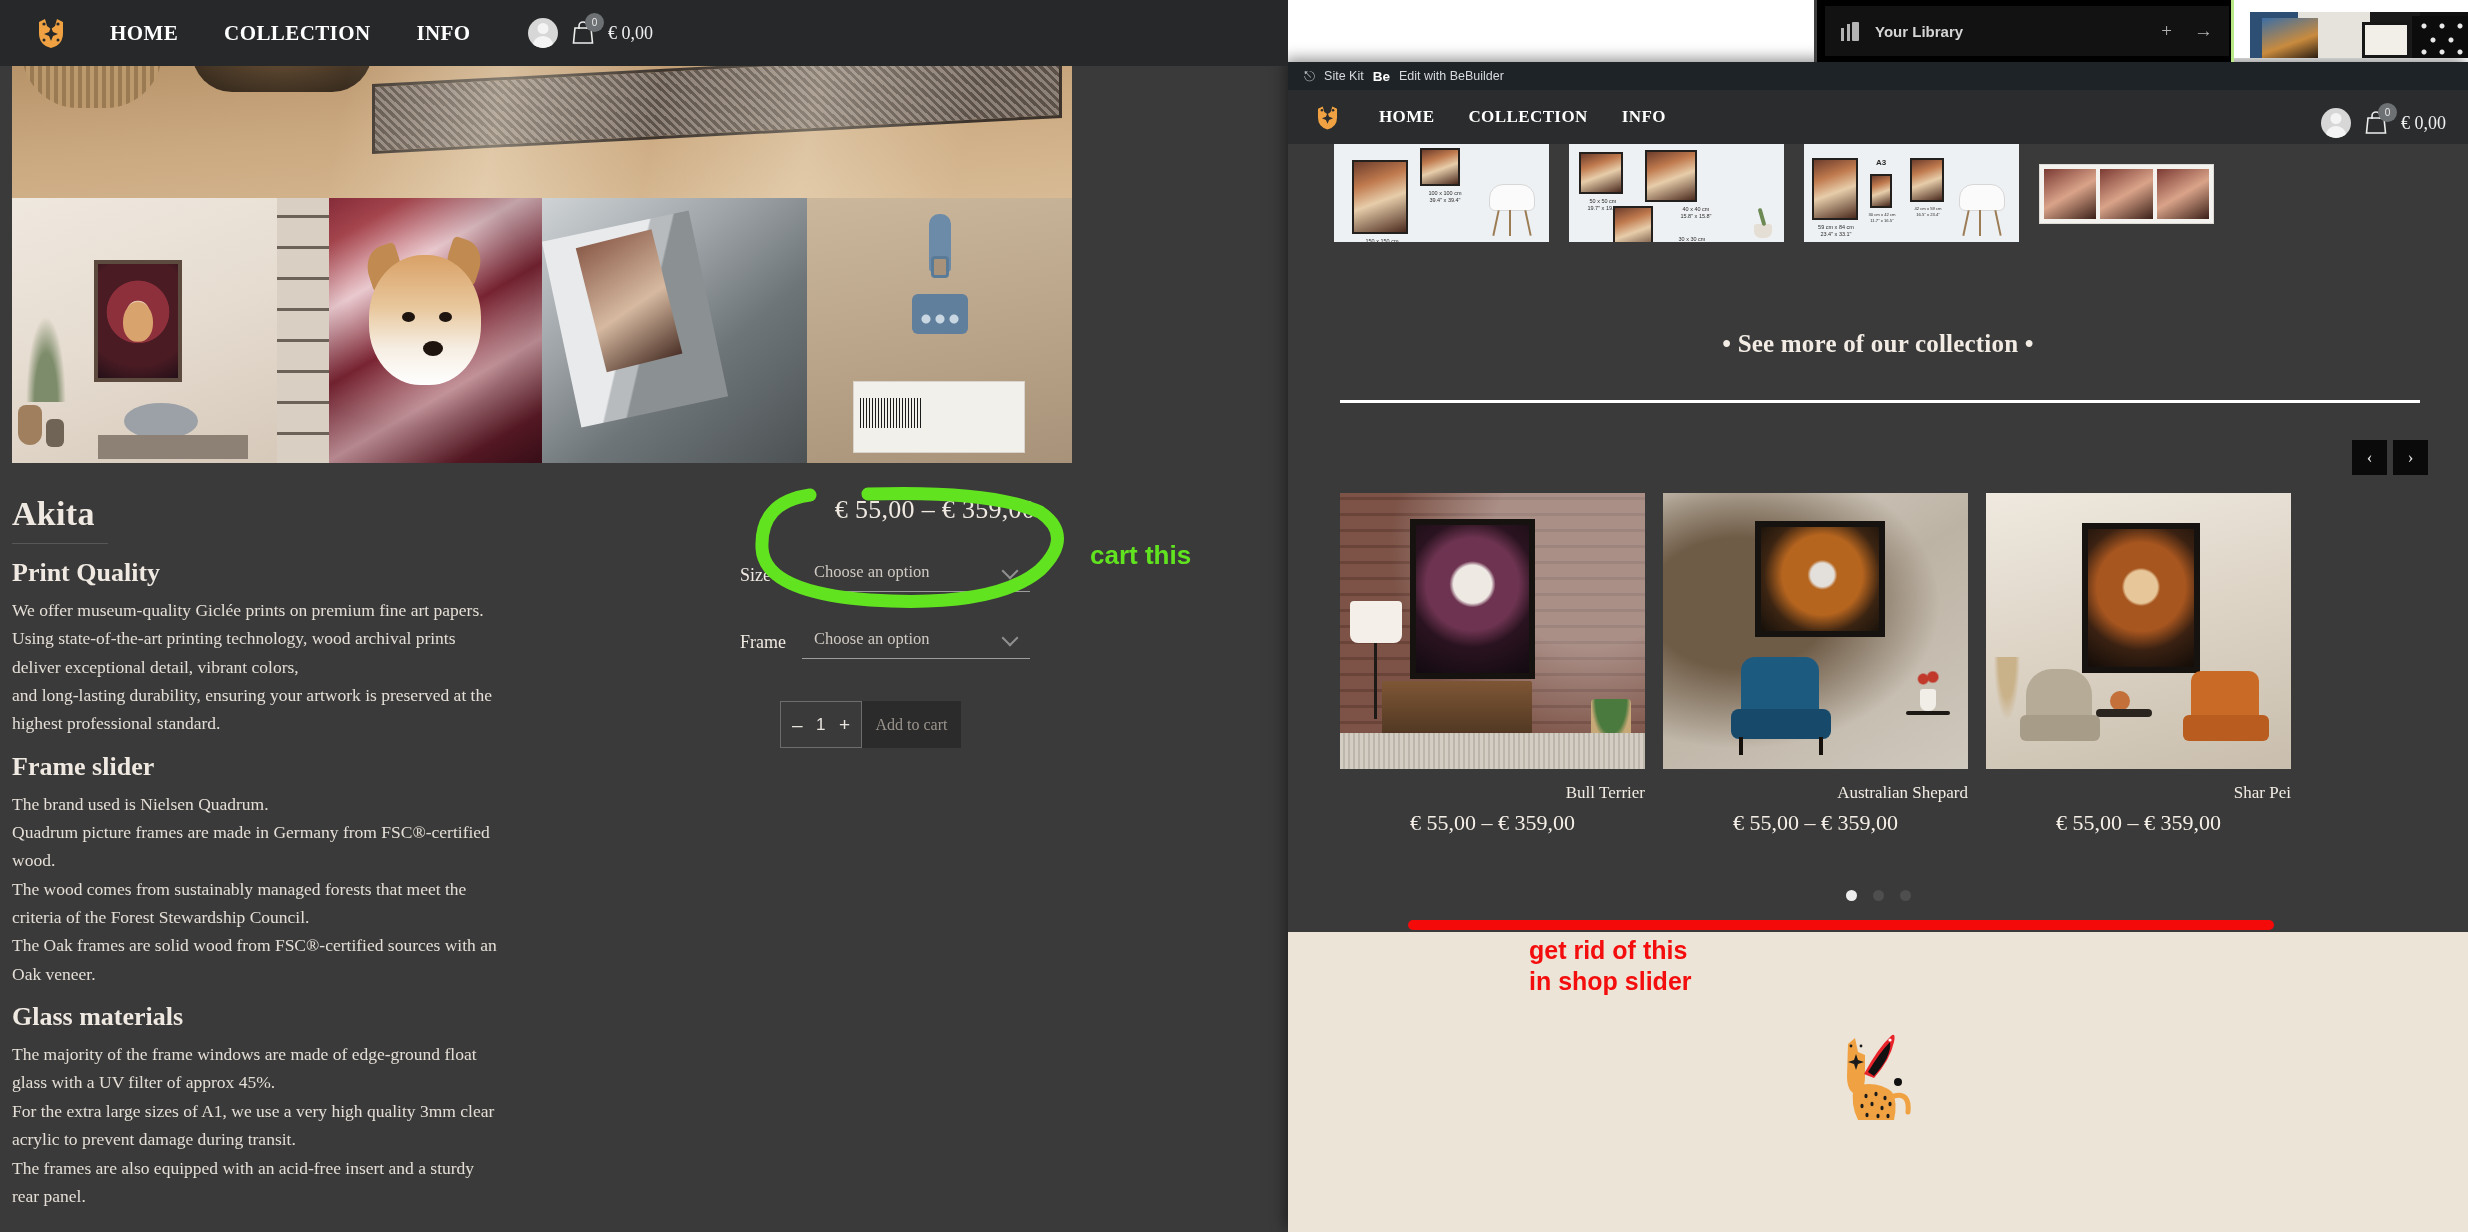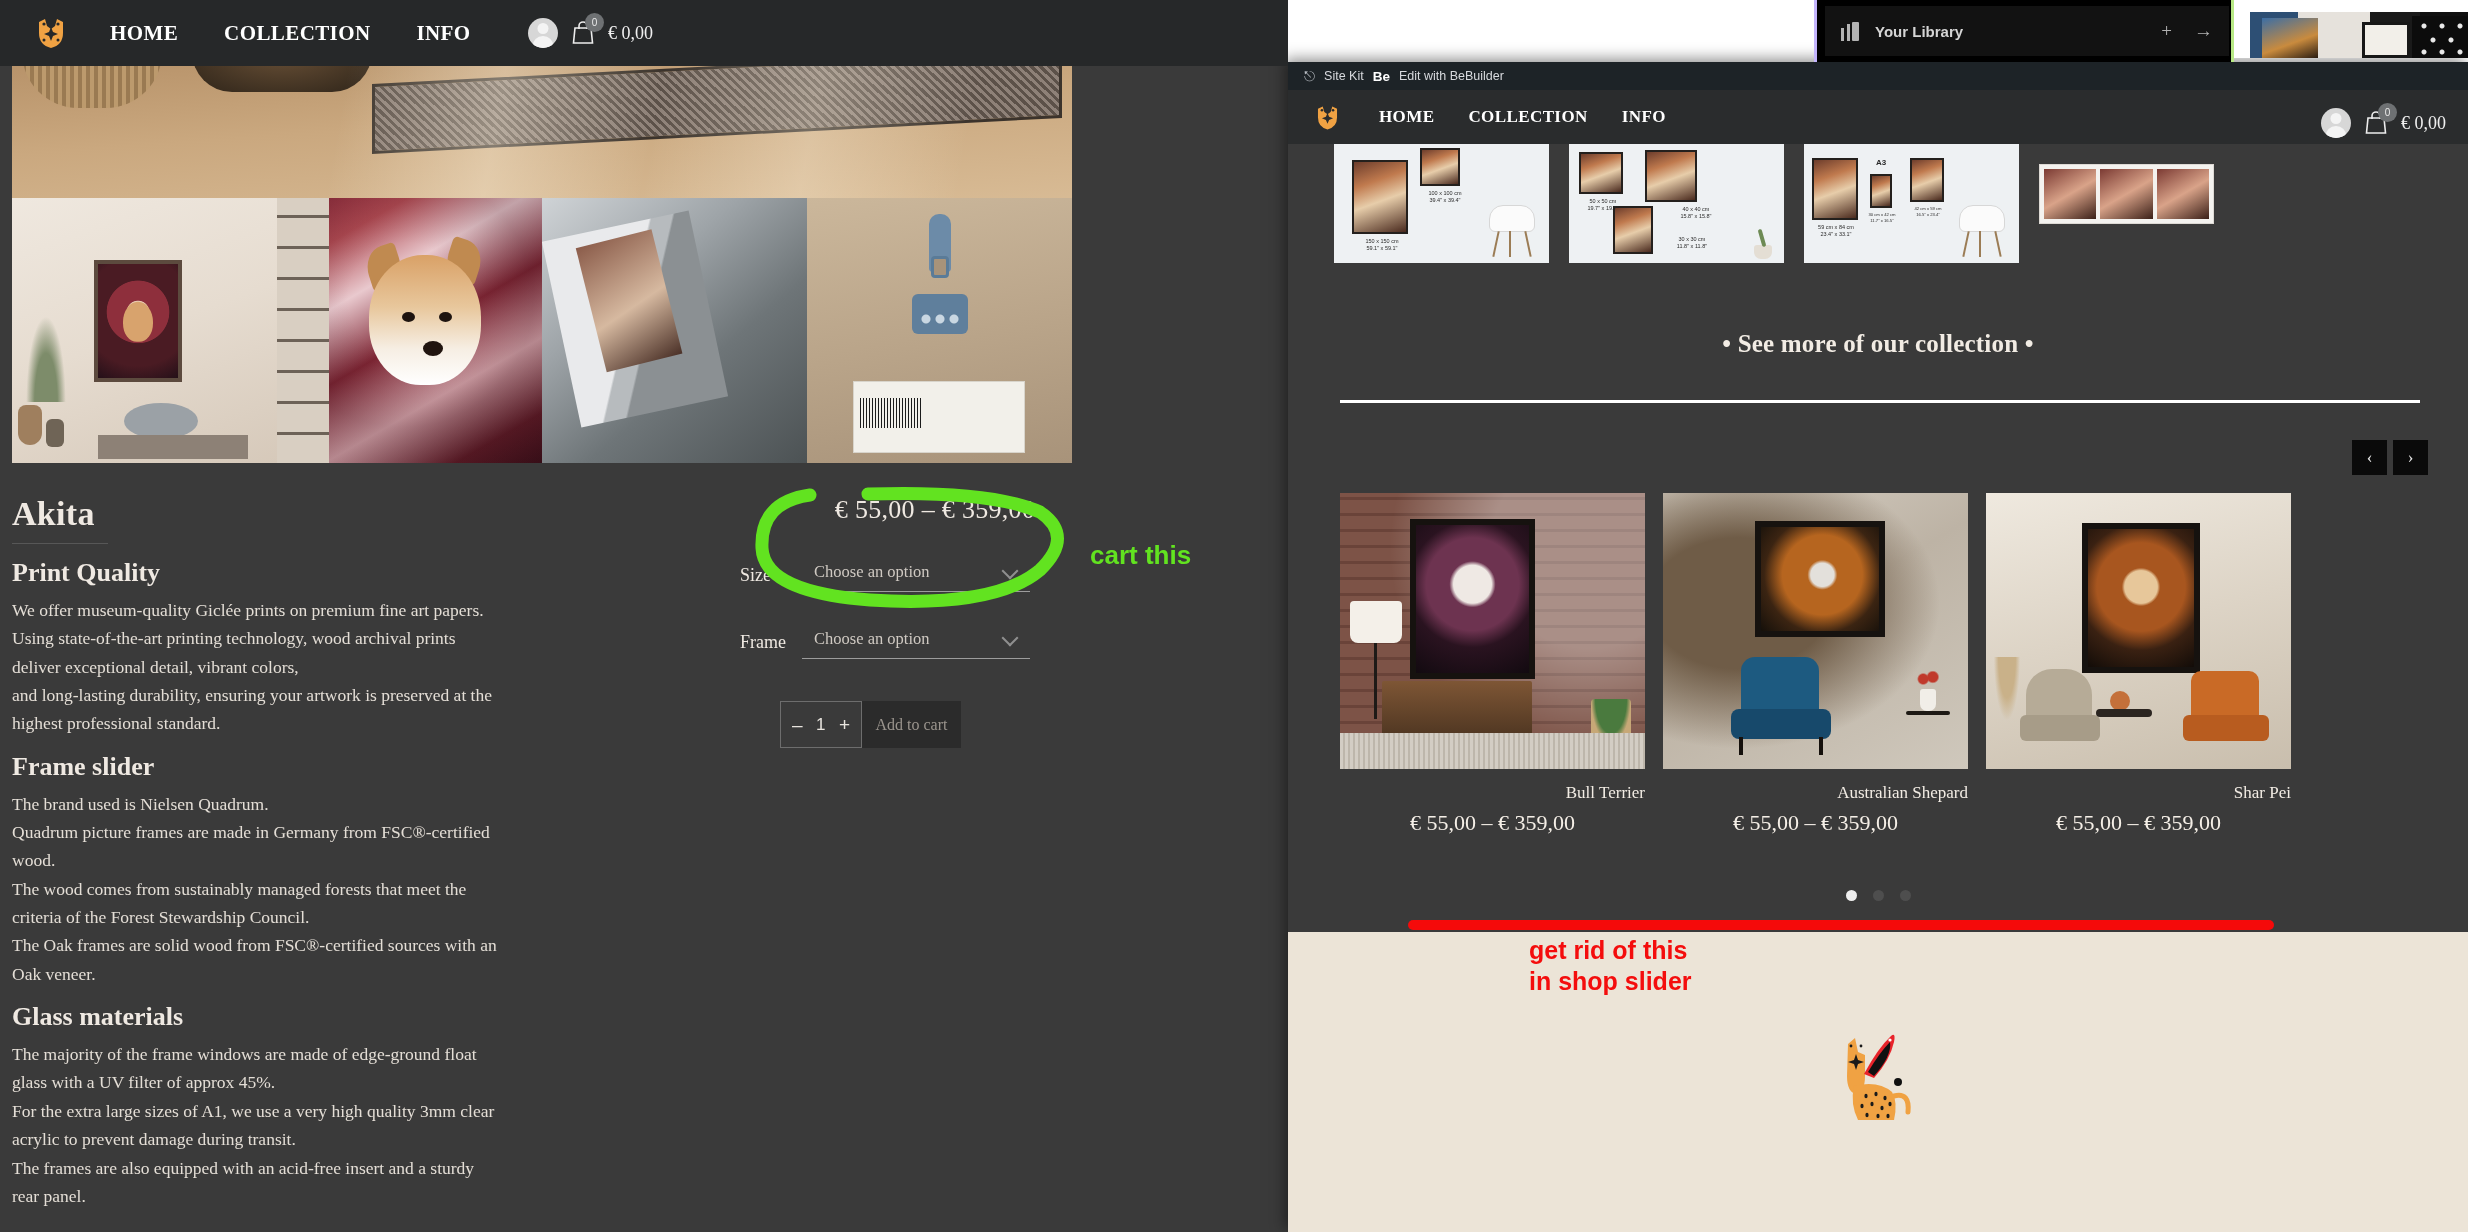--- a/index.html
+++ b/index.html
@@ -229,21 +229,21 @@
   #win2-header .nav-links { margin-left:38px; gap:34px; }
   #win2-header .nav-links a { font-size:17px; }
   #win2-header .logo-mark { margin-left:26px; width:27px; height:27px; }
 
   
   .sizestrip {
     position:absolute; left:0; top:82px; width:1180px; height:125px;
     display:flex; gap:20px; padding-left:46px; overflow:hidden;
   }
   .sizecard {
-    width:215px; height:119px; background:#eef1f3; position:relative; overflow:hidden;
+    width:215px; height:98px; background:#eef1f3; position:relative; overflow:hidden;
     flex:none;
   }
   .sizecard .wallart {
     position:absolute; background: linear-gradient(160deg,#6d3d2c 0%,#c07a4e 30%,#e7cdaa 55%,#4a2a1e 100%);
     border:2px solid #24201d;
   }
   .sizecard .cap {
     position:absolute; font-family:"Liberation Sans", sans-serif;
     color:#2a2a2a; text-align:center; line-height:1.35;
   }
@@ -365,21 +365,21 @@
   .dot.active { background:#eeeeee; }
 
   .footerband {
     position:absolute; left:0; top:870px; width:1180px; height:300px; background:#ece4d7;
   }
   .footer-logo { position:absolute; left:50%; top:98px; transform:translateX(-50%); width:80px; height:110px; }
 
   
   #win3 {
     position:absolute; left:1814px; top:0; width:420px; height:62px;
-    background:#000000; border-left:3px solid #c4b5fd; border-right:3px solid #b8e986;
+    background:#000000; border-left:3px solid #404040; border-right:3px solid #b8e986;
     z-index:60;
   }
   #win3 .libbar {
     position:absolute; left:8px; top:6px; width:404px; height:50px;
     background:#121212; display:flex; align-items:center; padding:0 16px;
   }
   .lib-ico { width:20px; height:19px; display:flex; align-items:flex-end; gap:2.5px; }
   .lib-ico i { display:block; width:3px; background:#b3b3b3; }
   .lib-title {
     margin-left:14px; color:#d5d5d5; font-family:"Liberation Sans", sans-serif;

